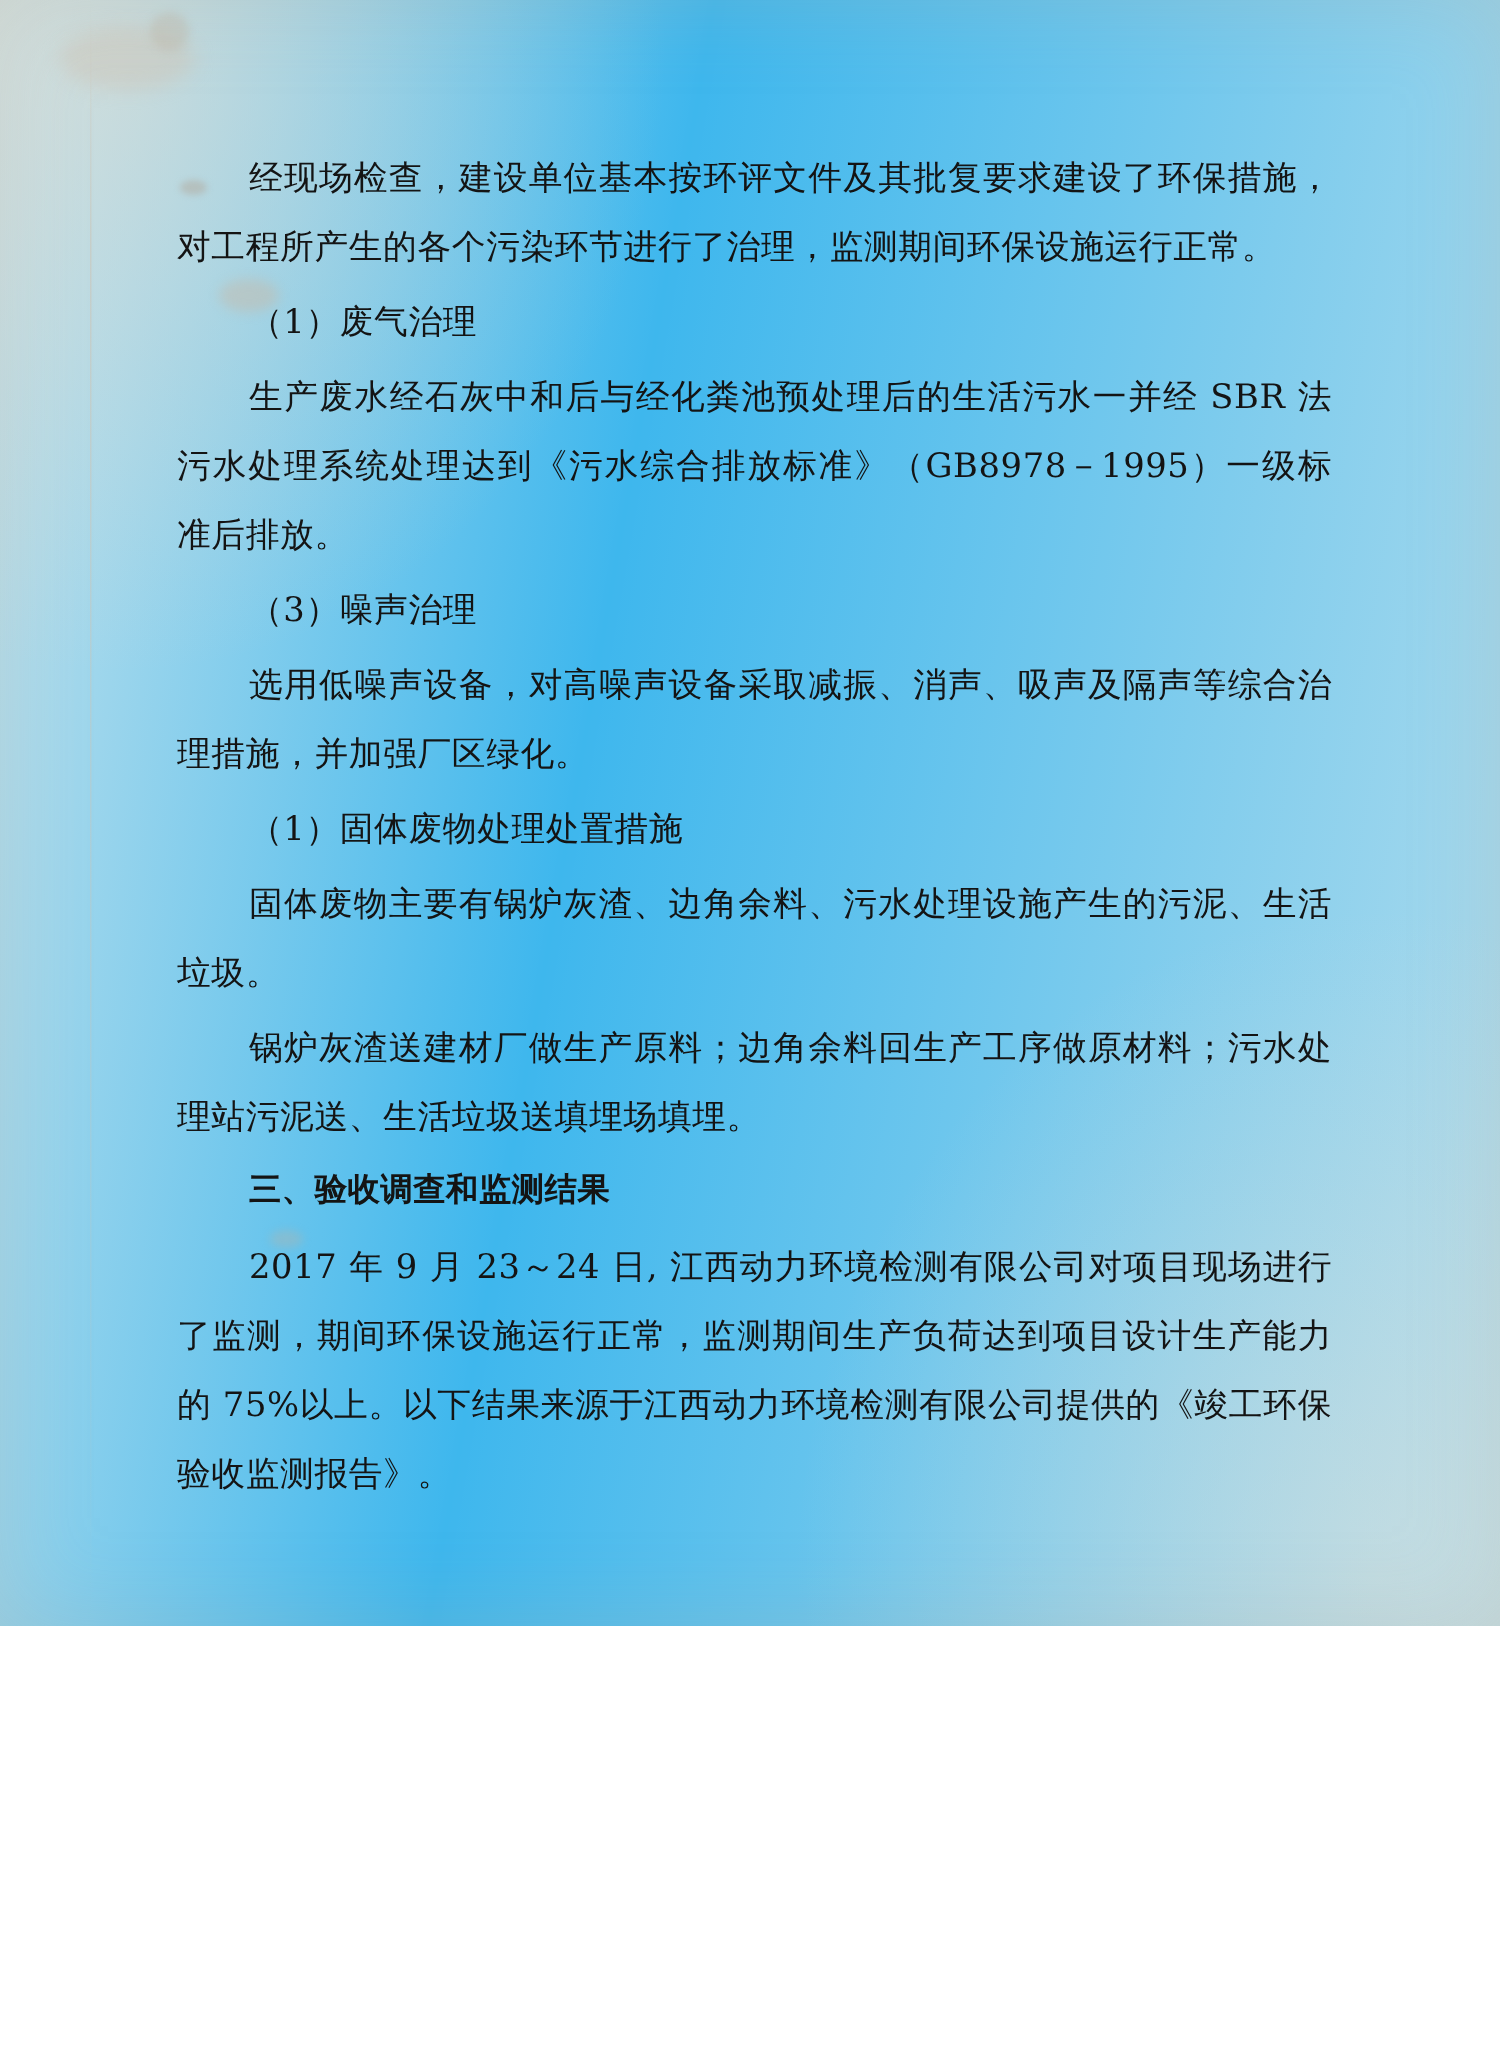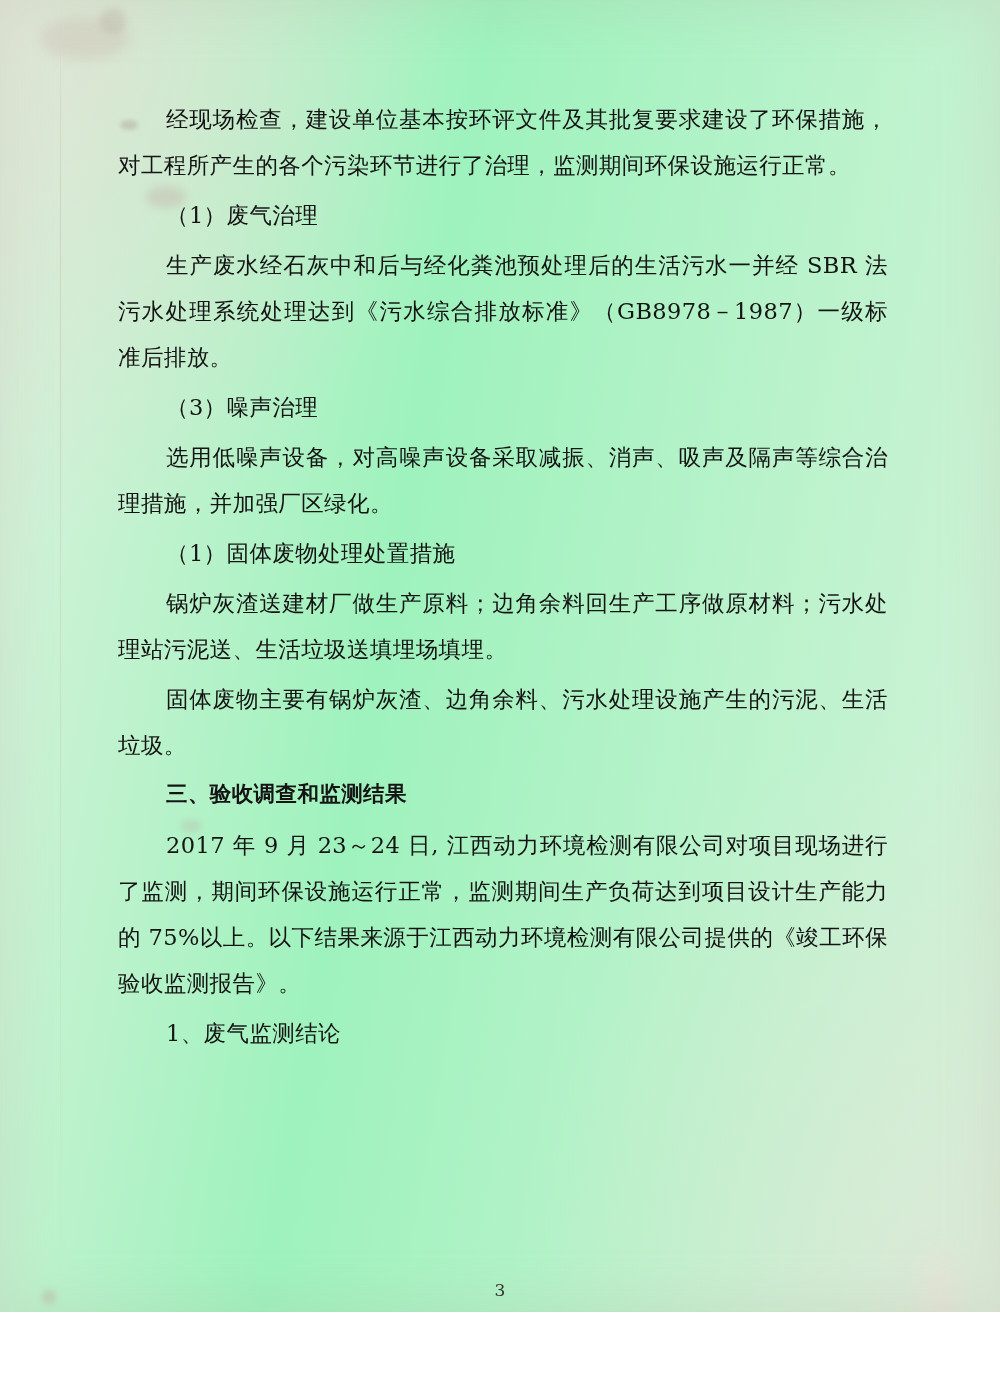--- a/index.html
+++ b/index.html
@@ -9,22 +9,22 @@
   body {
     width: 1000px;
     height: 1376px;
     background: #ffffff;
     font-family: "DejaVu Serif", "Liberation Serif", serif;
     overflow: hidden;
   }
   .page {
     position: relative;
     width: 1000px;
-    height: 1312px;
-    background: #86efac;
+    height: 1084px;
+    background: #0ea5e9;
     box-sizing: border-box;
     overflow: hidden;
   }
   
   .scan-tint {
     position: absolute;
     inset: 0;
     background:
       radial-gradient(ellipse at 8% 3%, rgba(226,219,206,0.55) 0%, rgba(253,252,250,0) 28%),
       radial-gradient(ellipse at 92% 97%, rgba(230,224,212,0.45) 0%, rgba(253,252,250,0) 30%),
@@ -97,27 +97,26 @@
   <div class="smudge" style="left:100px; top:8px; width:26px; height:26px; background:rgba(190,182,168,0.4); filter:blur(3px);"></div>
   <div class="smudge" style="left:146px; top:186px; width:40px; height:22px; background:rgba(196,188,174,0.5); filter:blur(4px);"></div>
   <div class="smudge" style="left:120px; top:120px; width:18px; height:10px; background:rgba(178,170,158,0.5); filter:blur(2px);"></div>
   <div class="smudge" style="left:42px; top:1290px; width:14px; height:14px; background:rgba(190,182,168,0.5); filter:blur(3px);"></div>
   <div class="smudge" style="left:920px; top:1250px; width:40px; height:90px; background:rgba(232,226,214,0.6); filter:blur(10px);"></div>
   <div class="smudge" style="left:180px; top:820px; width:22px; height:12px; background:rgba(186,178,164,0.35); filter:blur(3px);"></div>
 
   <div class="content">
     <p class="indent">经现场检查，建设单位基本按环评文件及其批复要求建设了环保措施，对工程所产生的各个污染环节进行了治理，监测期间环保设施运行正常。</p>
     <p class="indent">（1）废气治理</p>
-    <p class="indent">生产废水经石灰中和后与经化粪池预处理后的生活污水一并经 SBR 法污水处理系统处理达到《污水综合排放标准》（GB8978－1987）一级标准后排放。</p>
+    <p class="indent">生产废水经石灰中和后与经化粪池预处理后的生活污水一并经 SBR 法污水处理系统处理达到《污水综合排放标准》（GB8978－1995）一级标准后排放。</p>
     <p class="indent">（3）噪声治理</p>
     <p class="indent">选用低噪声设备，对高噪声设备采取减振、消声、吸声及隔声等综合治理措施，并加强厂区绿化。</p>
     <p class="indent">（1）固体废物处理处置措施</p>
+    <p class="indent">固体废物主要有锅炉灰渣、边角余料、污水处理设施产生的污泥、生活垃圾。</p>
     <p class="indent">锅炉灰渣送建材厂做生产原料；边角余料回生产工序做原材料；污水处理站污泥送、生活垃圾送填埋场填埋。</p>
-    <p class="indent">固体废物主要有锅炉灰渣、边角余料、污水处理设施产生的污泥、生活垃圾。</p>
     <p class="indent bold">三、验收调查和监测结果</p>
     <p class="indent">2017 年 9 月 23～24 日, 江西动力环境检测有限公司对项目现场进行了监测，期间环保设施运行正常，监测期间生产负荷达到项目设计生产能力的 75%以上。以下结果来源于江西动力环境检测有限公司提供的《竣工环保验收监测报告》。</p>
-    <p class="indent">1、废气监测结论</p>
   </div>
 
   <div class="page-number">3</div>
 
   <div class="edge-shadow"></div>
 </div>
 
 </body></html>

